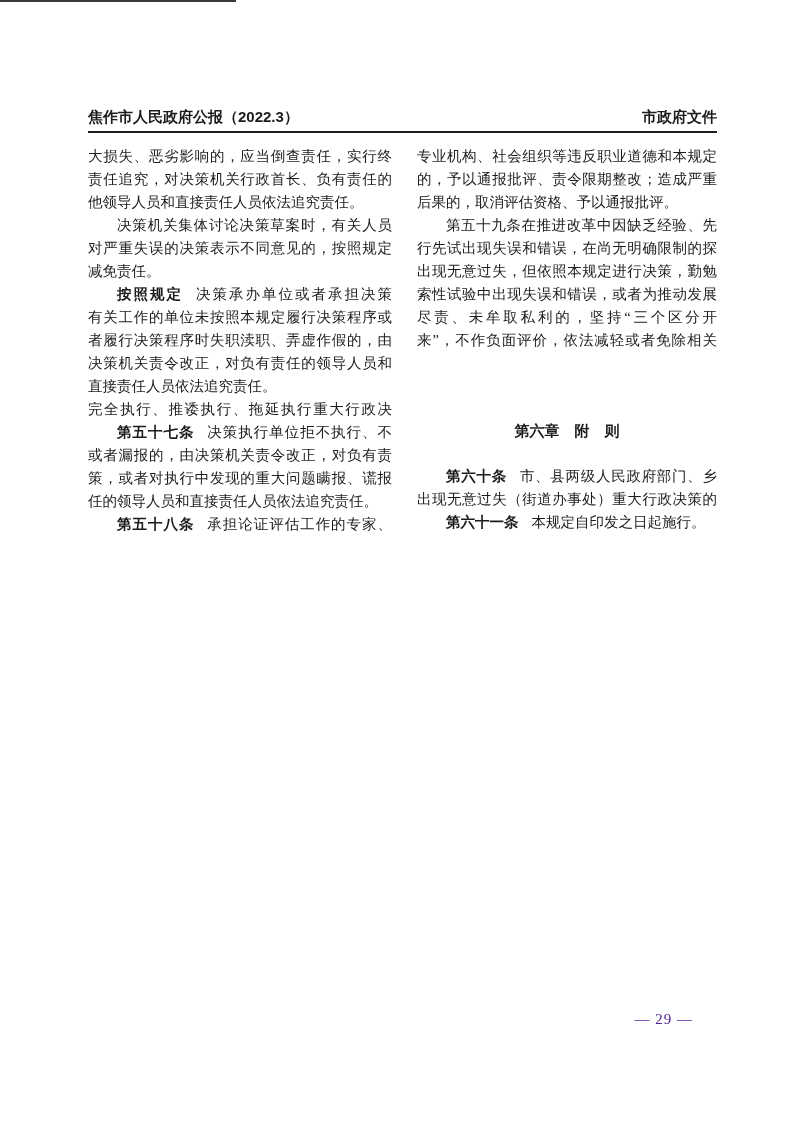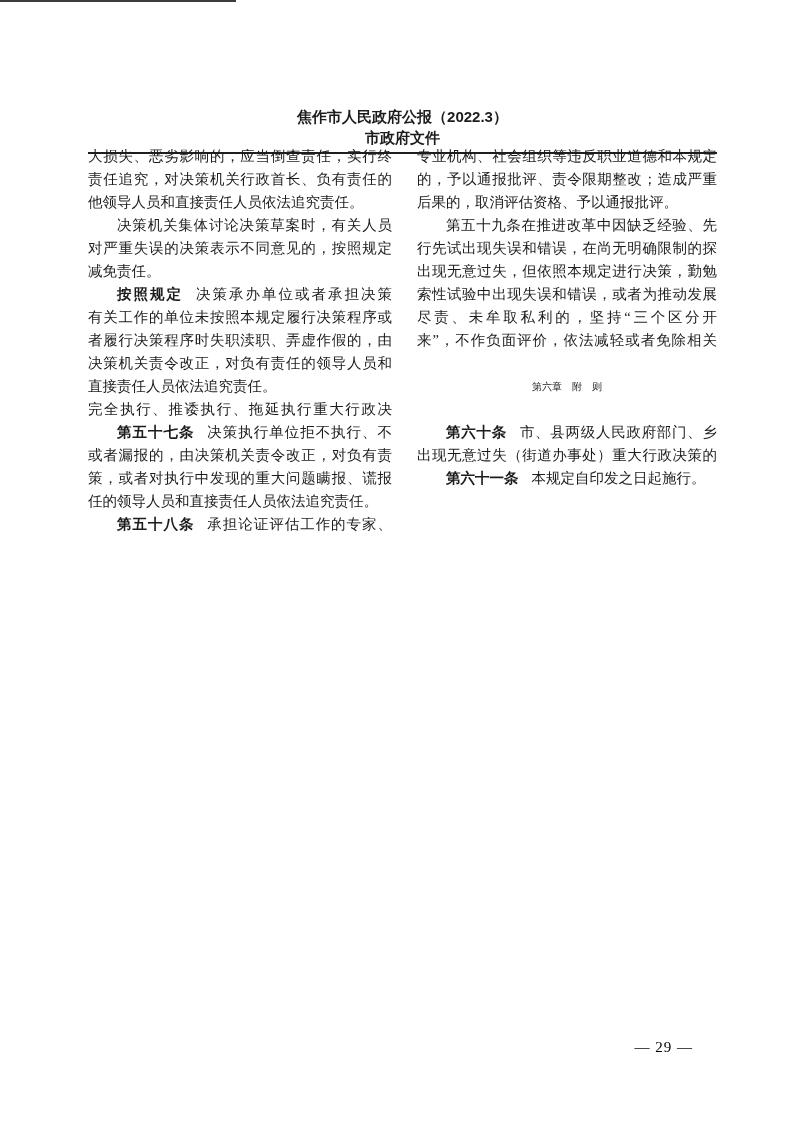--- a/index.html
+++ b/index.html
@@ -19,28 +19,27 @@
     width: 236px; height: 2px;
     background: #3c3c3c;
   }
   .header {
     position: absolute;
     left: 88px;
     top: 106px;
     width: 629px;
     display: flex;
     justify-content: space-between;
-    align-items: center;
+    align-items: flex-start;
     font-family: "Liberation Sans", "DejaVu Sans", sans-serif;
     font-weight: bold;
     font-size: 15px;
     line-height: 21px;
     padding-bottom: 4px;
     border-bottom: 2.5px solid #1e1e1e;
-    flex-direction: column;
   }
   .col {
     position: absolute;
     top: 145px;
     font-size: 14.5px;
     line-height: 23px;
   }
   .col-left  { left: 88px;  width: 304px; }
   .col-right { left: 417px; width: 300px; }
   .ln { height: 23px; overflow: hidden; }
@@ -50,32 +49,32 @@
     text-justify: inter-character;
   }
   .ind { padding-left: 29px; }
   .b {
     font-family: "Liberation Sans", "DejaVu Sans", sans-serif;
     font-weight: bold;
     margin-right: 13px;
   }
   .heading {
     font-family: "Liberation Sans", "DejaVu Sans", sans-serif;
-    font-weight: normal;
-    font-size: 10px;
+    font-weight: bold;
+    font-size: 15px;
     text-align: center;
+    margin-top: 44px;
   }
   .footer {
     position: absolute;
     top: 1011px;
     right: 100px;
     font-size: 15px;
     letter-spacing: 1px;
-    color: #000000;
-    margin-top: 28px;
+    color: #4c1d95;
   }
 </style>
 </head>
 <body>
 
 <div class="page">
 
   <div class="scan-mark"></div>
 
   <div class="header">

